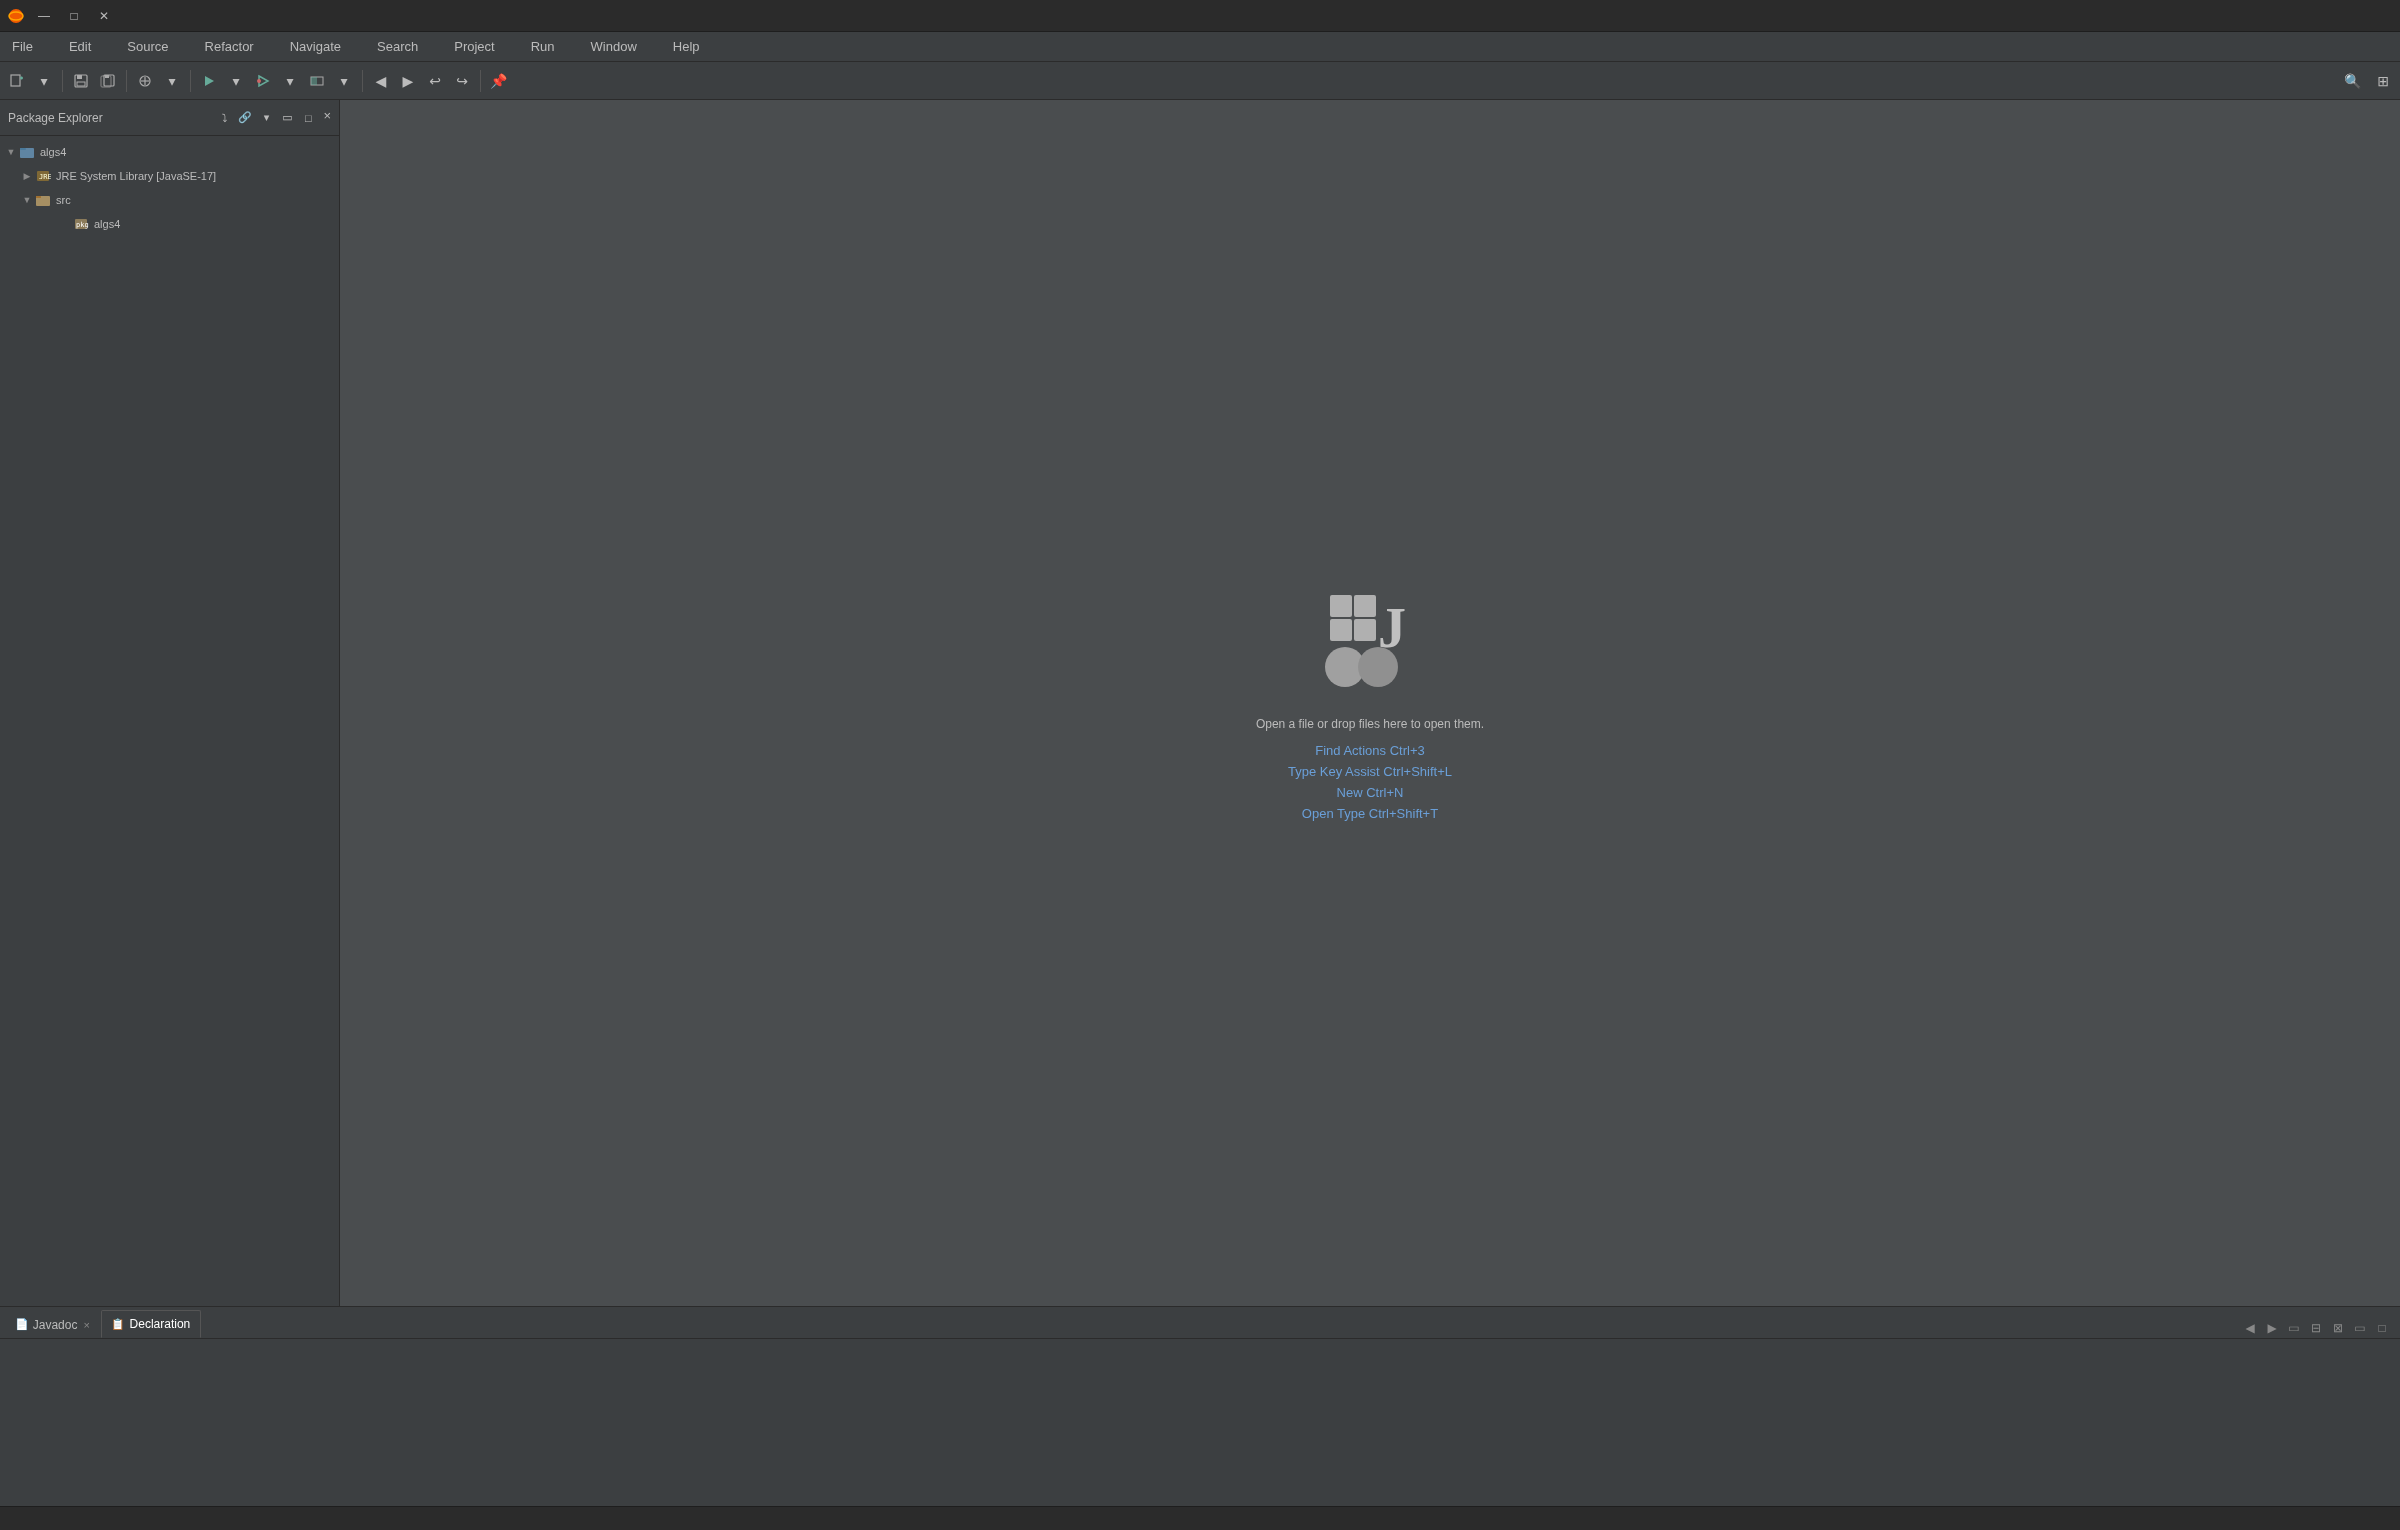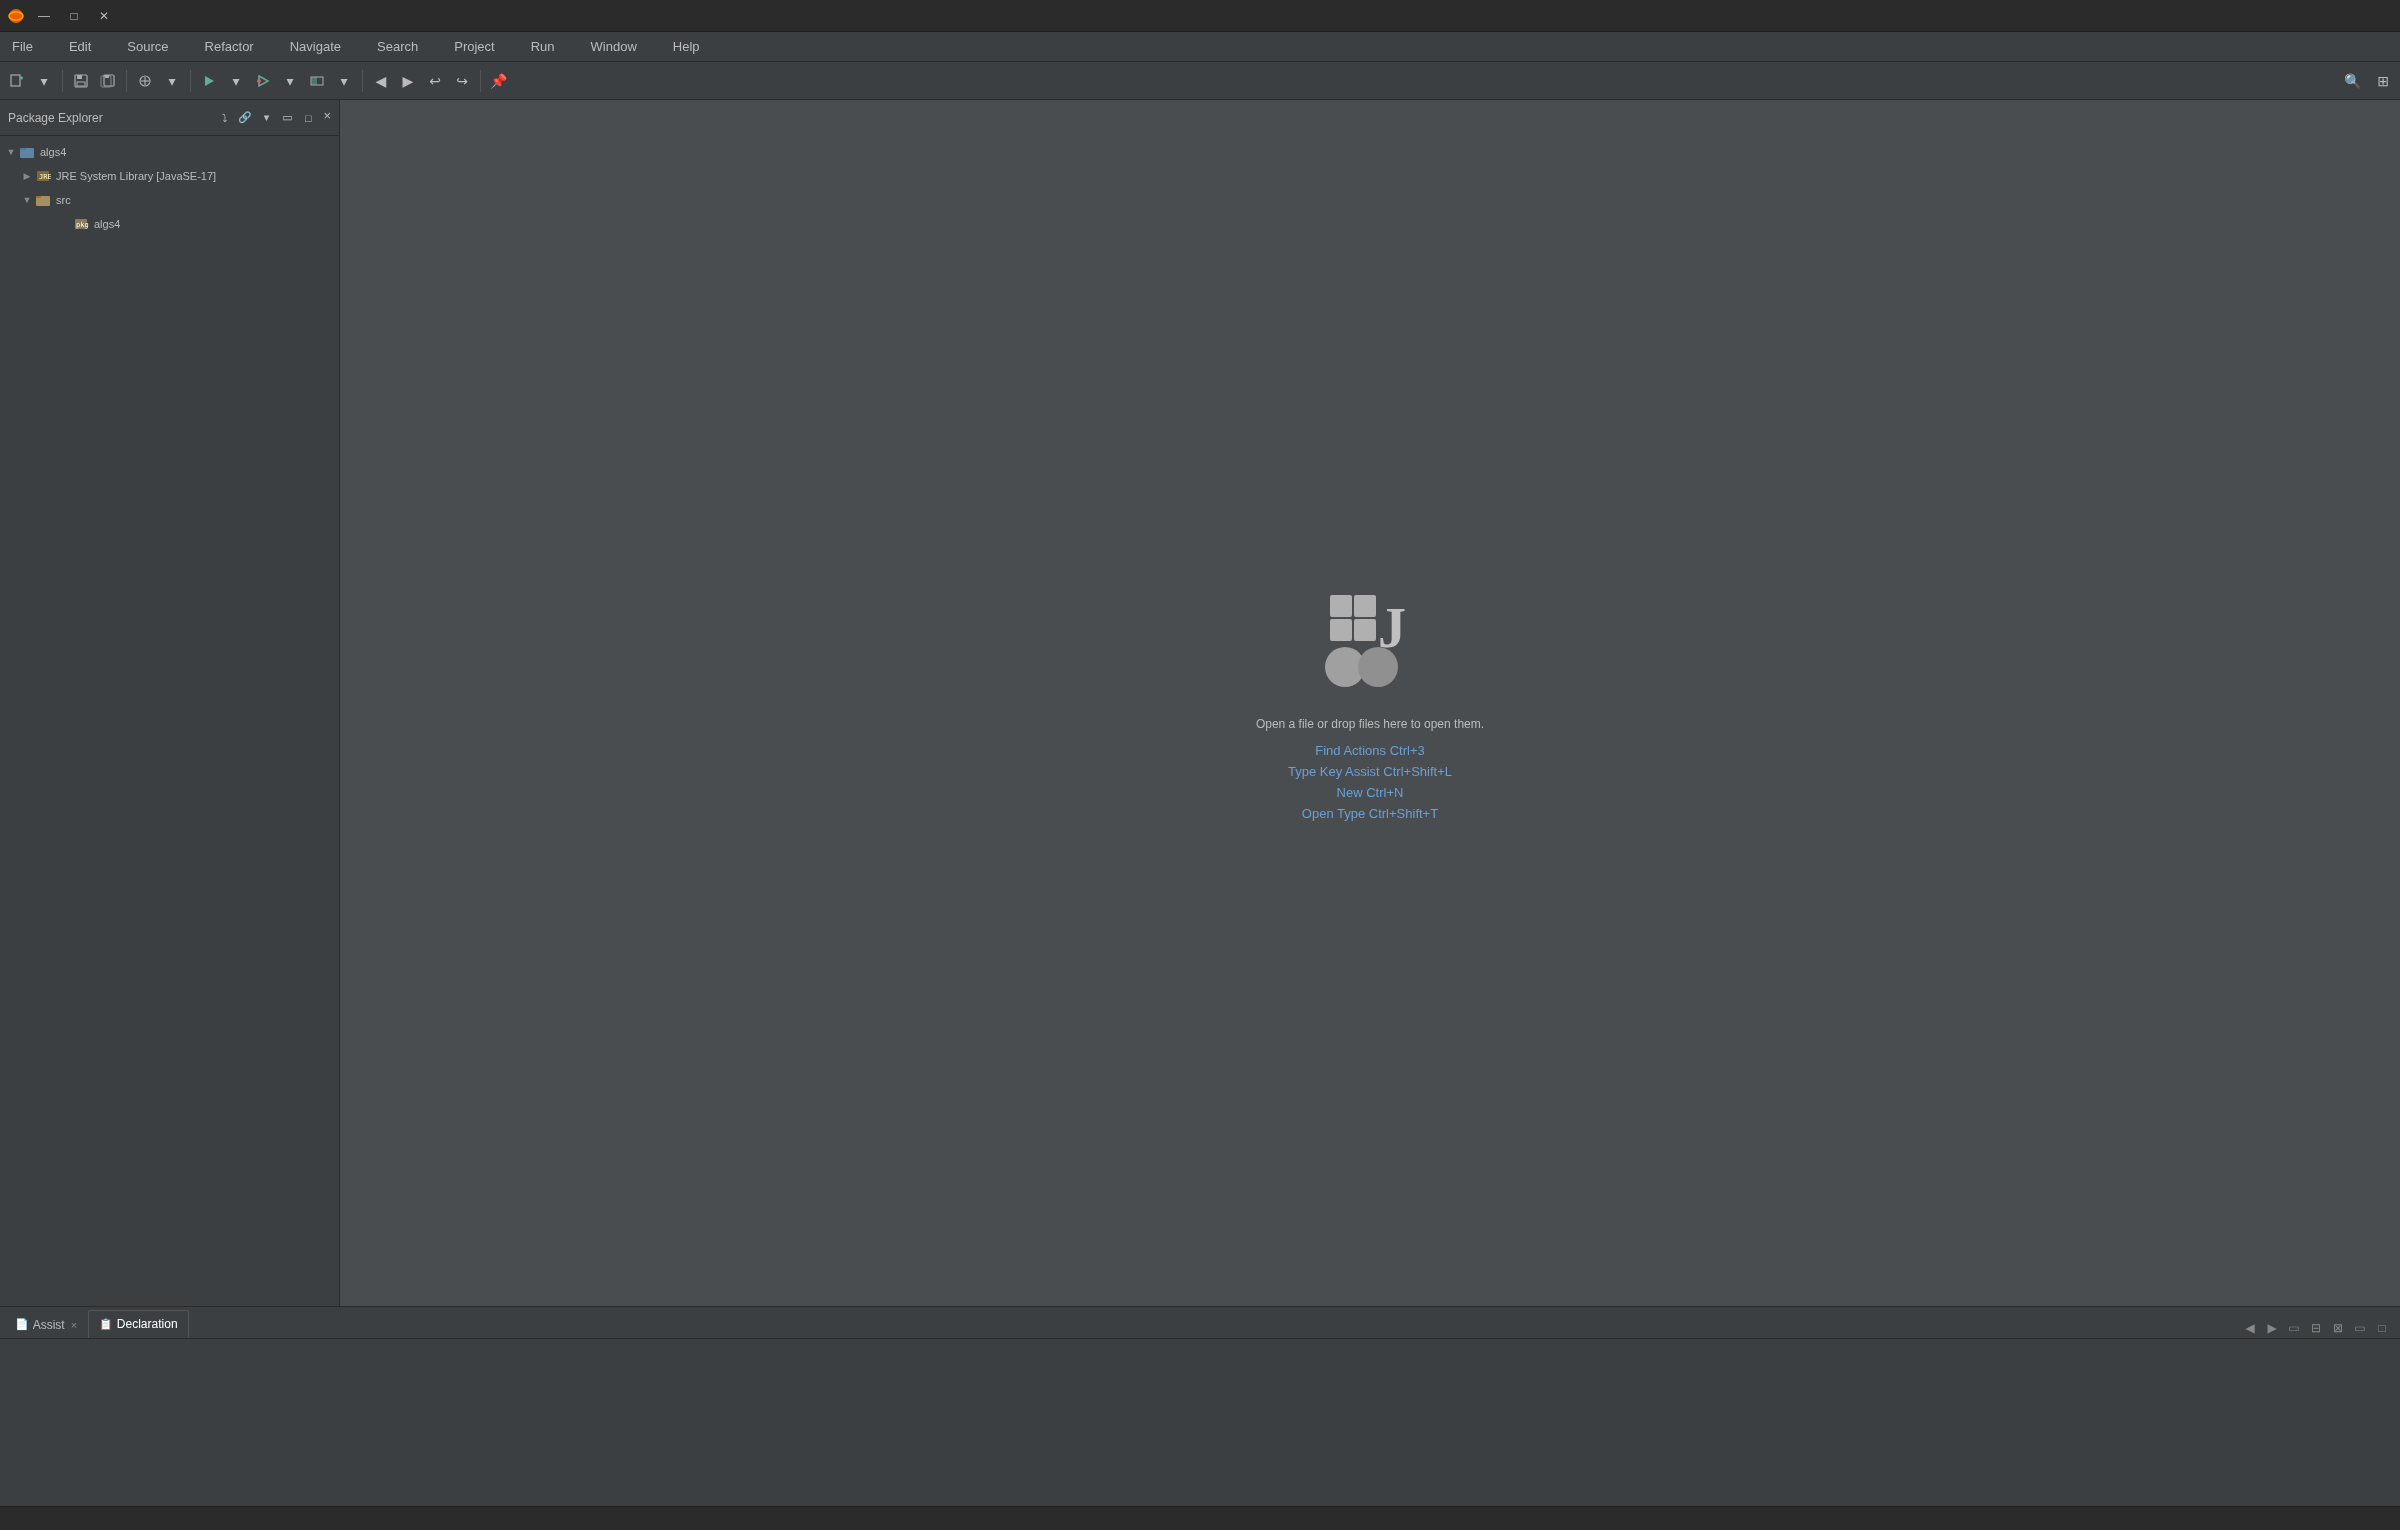--- a/index.html
+++ b/index.html
@@ -527,21 +527,21 @@
       </div>
     </div>
   </div>
 </div>
 
 <div class="bottom-panel">
   <div class="bottom-tabs">
 
     <div class="bottom-tab">
       <span class="bottom-tab-icon">📄</span>
-      <span>Assist</span>
+      <span>Javadoc</span>
       <span class="bottom-tab-close">×</span>
     </div>
 
     <div class="bottom-tab active">
       <span class="bottom-tab-icon">📋</span>
       <span>Declaration</span>
     </div>
 
     <div class="bottom-tab-controls">
       <button class="bottom-tab-ctrl-btn" title="Previous">◀</button>

